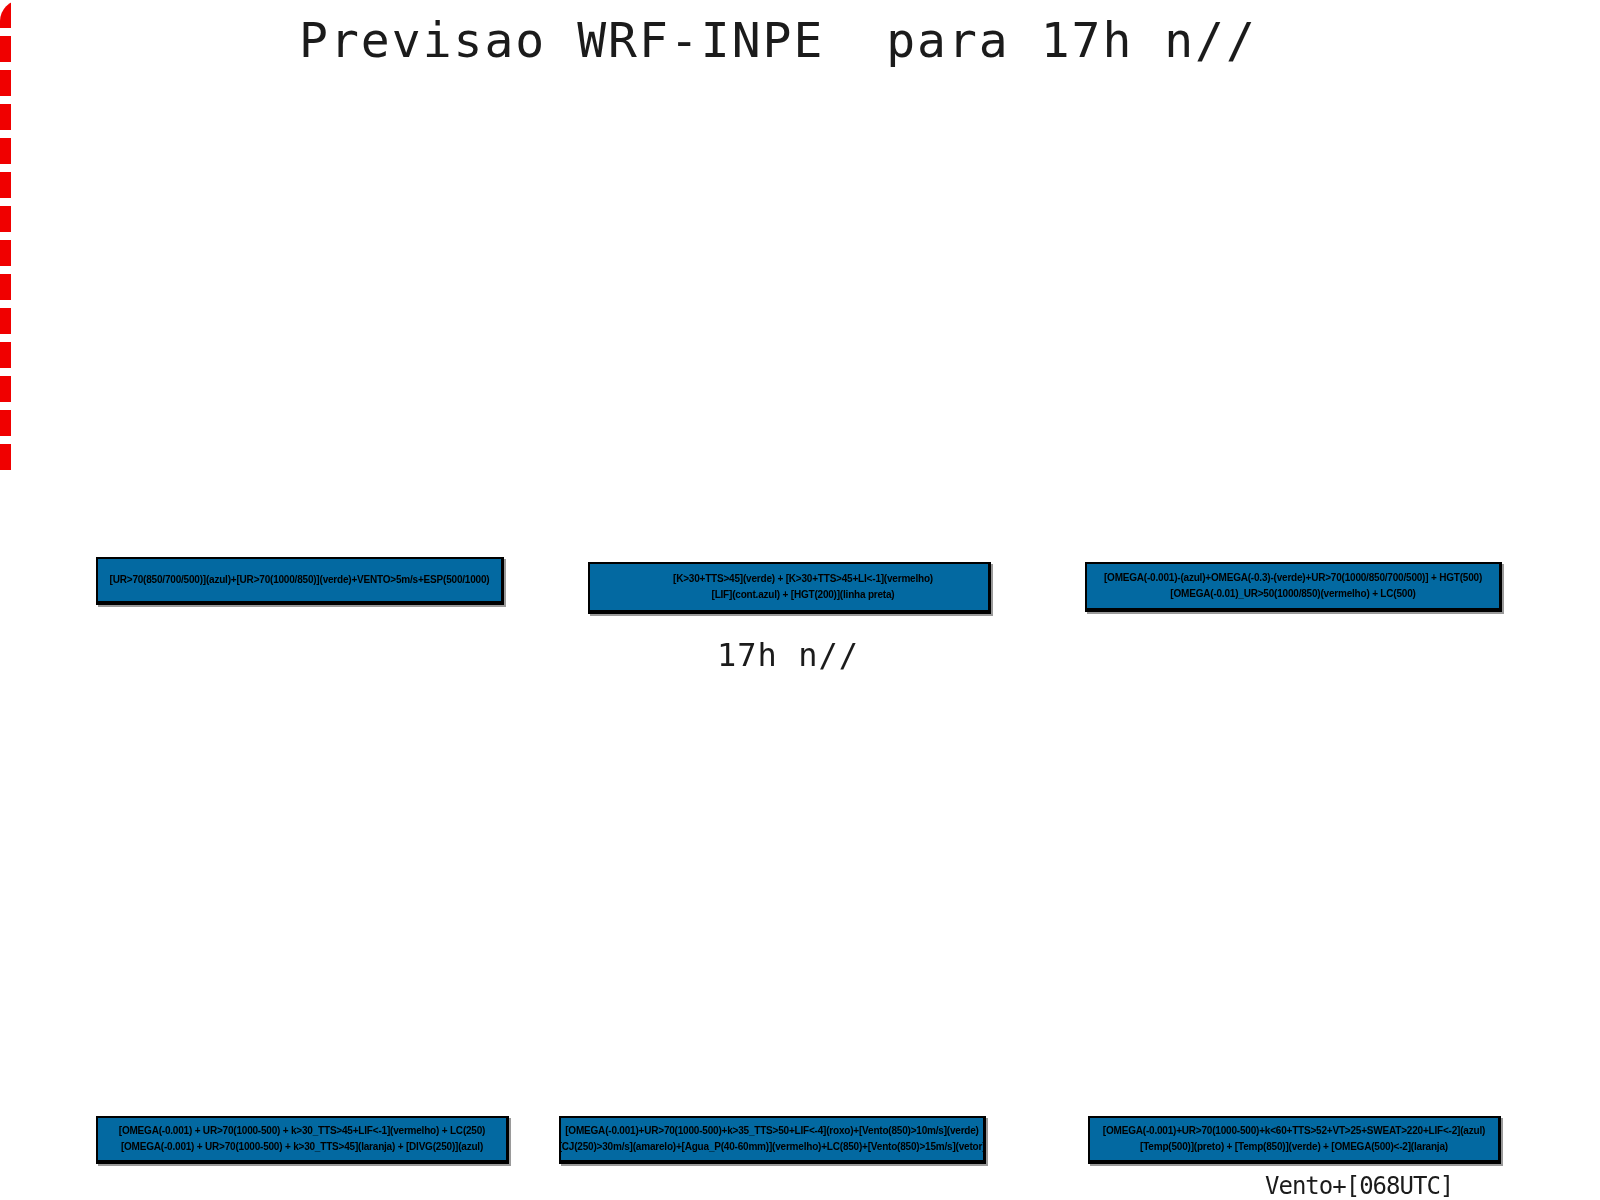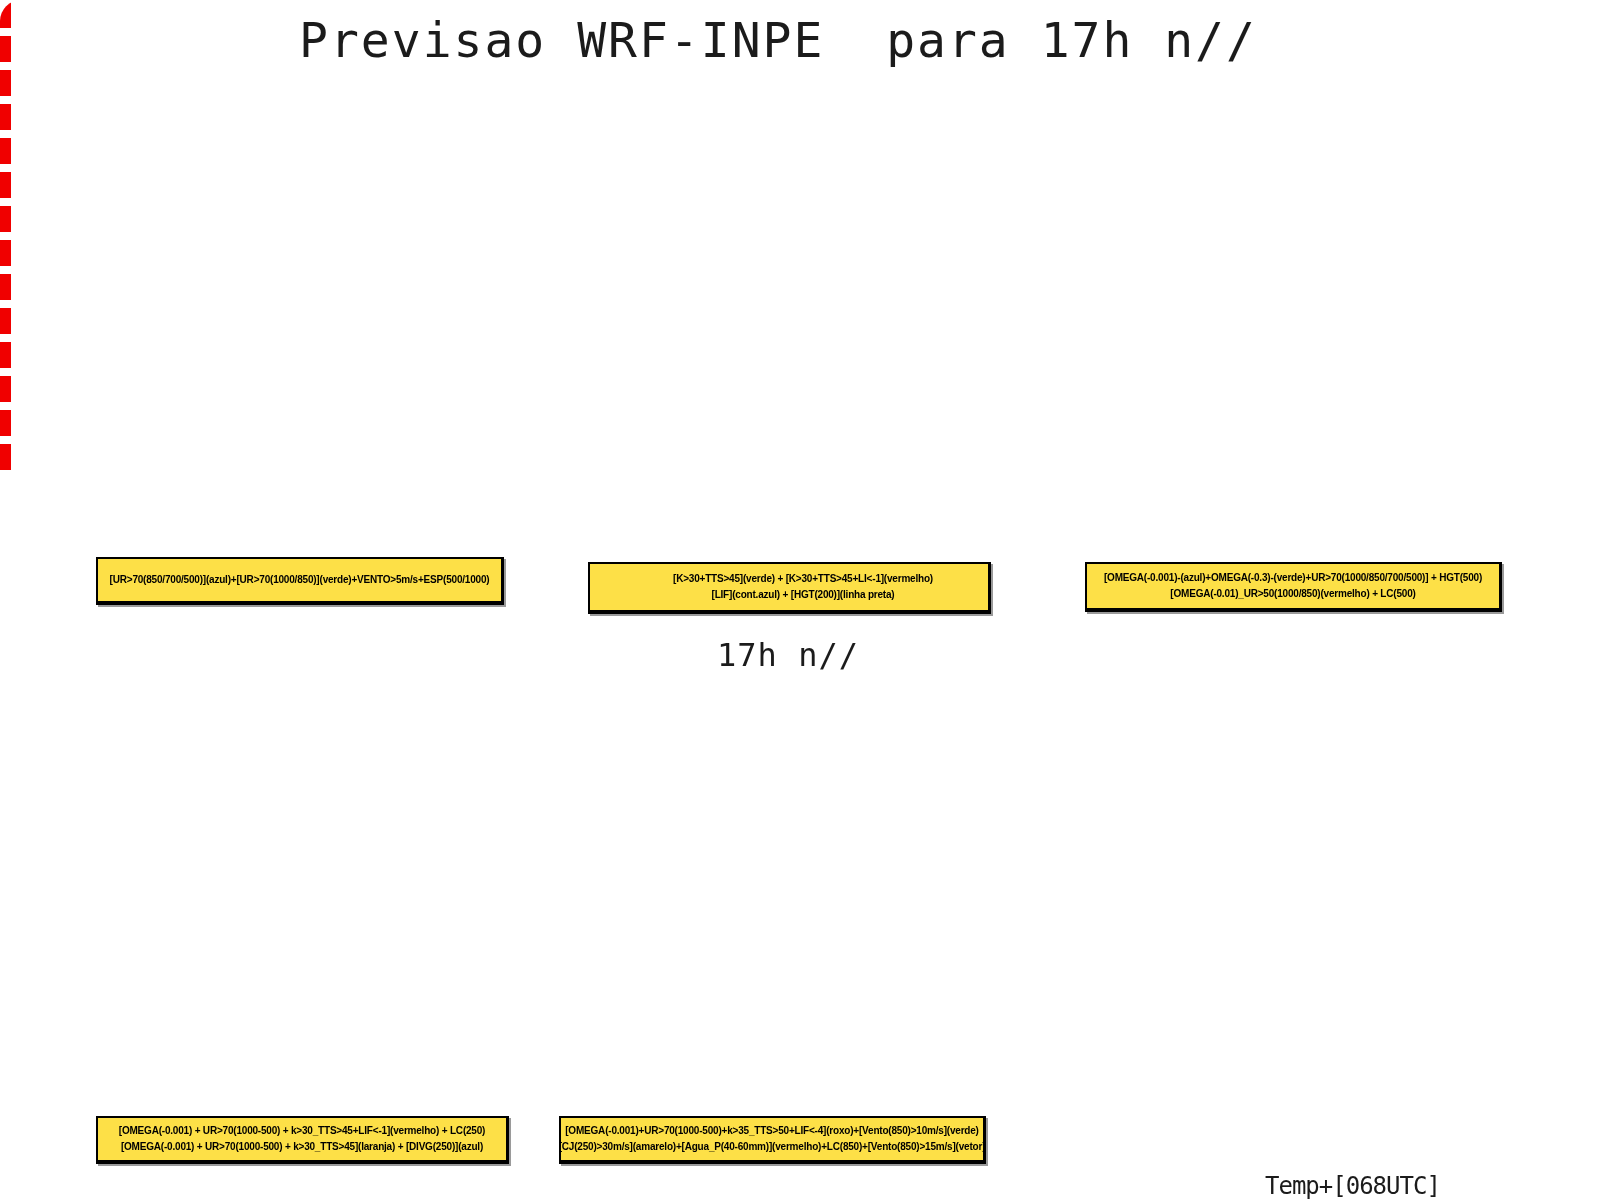--- a/index.html
+++ b/index.html
@@ -50,21 +50,21 @@
   .footer-label {
     top: 1172px; left: 1265px;
     font-size: 24px;
     letter-spacing: -1px;
     line-height: 28px;
   }
 
   
   .panel {
     position: absolute;
-    background: #fde047;
+    background: #0369a1;
     border: 2px solid #000000;
     border-right-width: 3px;
     border-bottom-width: 4px;
     box-shadow: 2px 2px 0 #9a9a9a;
     display: flex;
     flex-direction: column;
     justify-content: center;
     align-items: center;
     text-align: center;
     overflow: hidden;
@@ -111,16 +111,20 @@
   <div class="panel pos-bl">
     <div class="pline">[OMEGA(-0.001) + UR&gt;70(1000-500) + k&gt;30_TTS&gt;45+LIF&lt;-1](vermelho) + LC(250)</div>
     <div class="pline">[OMEGA(-0.001) + UR&gt;70(1000-500) + k&gt;30_TTS&gt;45](laranja) + [DIVG(250)](azul)</div>
   </div>
 
   <div class="panel pos-bm">
     <div class="pline">[OMEGA(-0.001)+UR&gt;70(1000-500)+k&gt;35_TTS&gt;50+LIF&lt;-4](roxo)+[Vento(850)&gt;10m/s](verde)</div>
     <div class="pline">[CJ(250)&gt;30m/s](amarelo)+[Agua_P(40-60mm)](vermelho)+LC(850)+[Vento(850)&gt;15m/s](vetor)</div>
   </div>
 
+  <div class="panel pos-br">
+    <div class="pline">[OMEGA(-0.001)+UR&gt;70(1000-500)+k&lt;60+TTS&gt;52+VT&gt;25+SWEAT&gt;220+LIF&lt;-2](azul)</div>
+    <div class="pline">[Temp(500)](preto) + [Temp(850)](verde) + [OMEGA(500)&lt;-2](laranja)</div>
+  </div>
 
-  <div class="plotter footer-label">Temp+[068UTC]</div>
+  <div class="plotter footer-label">Vento+[068UTC]</div>
 
 </div>
 
 </body></html>

